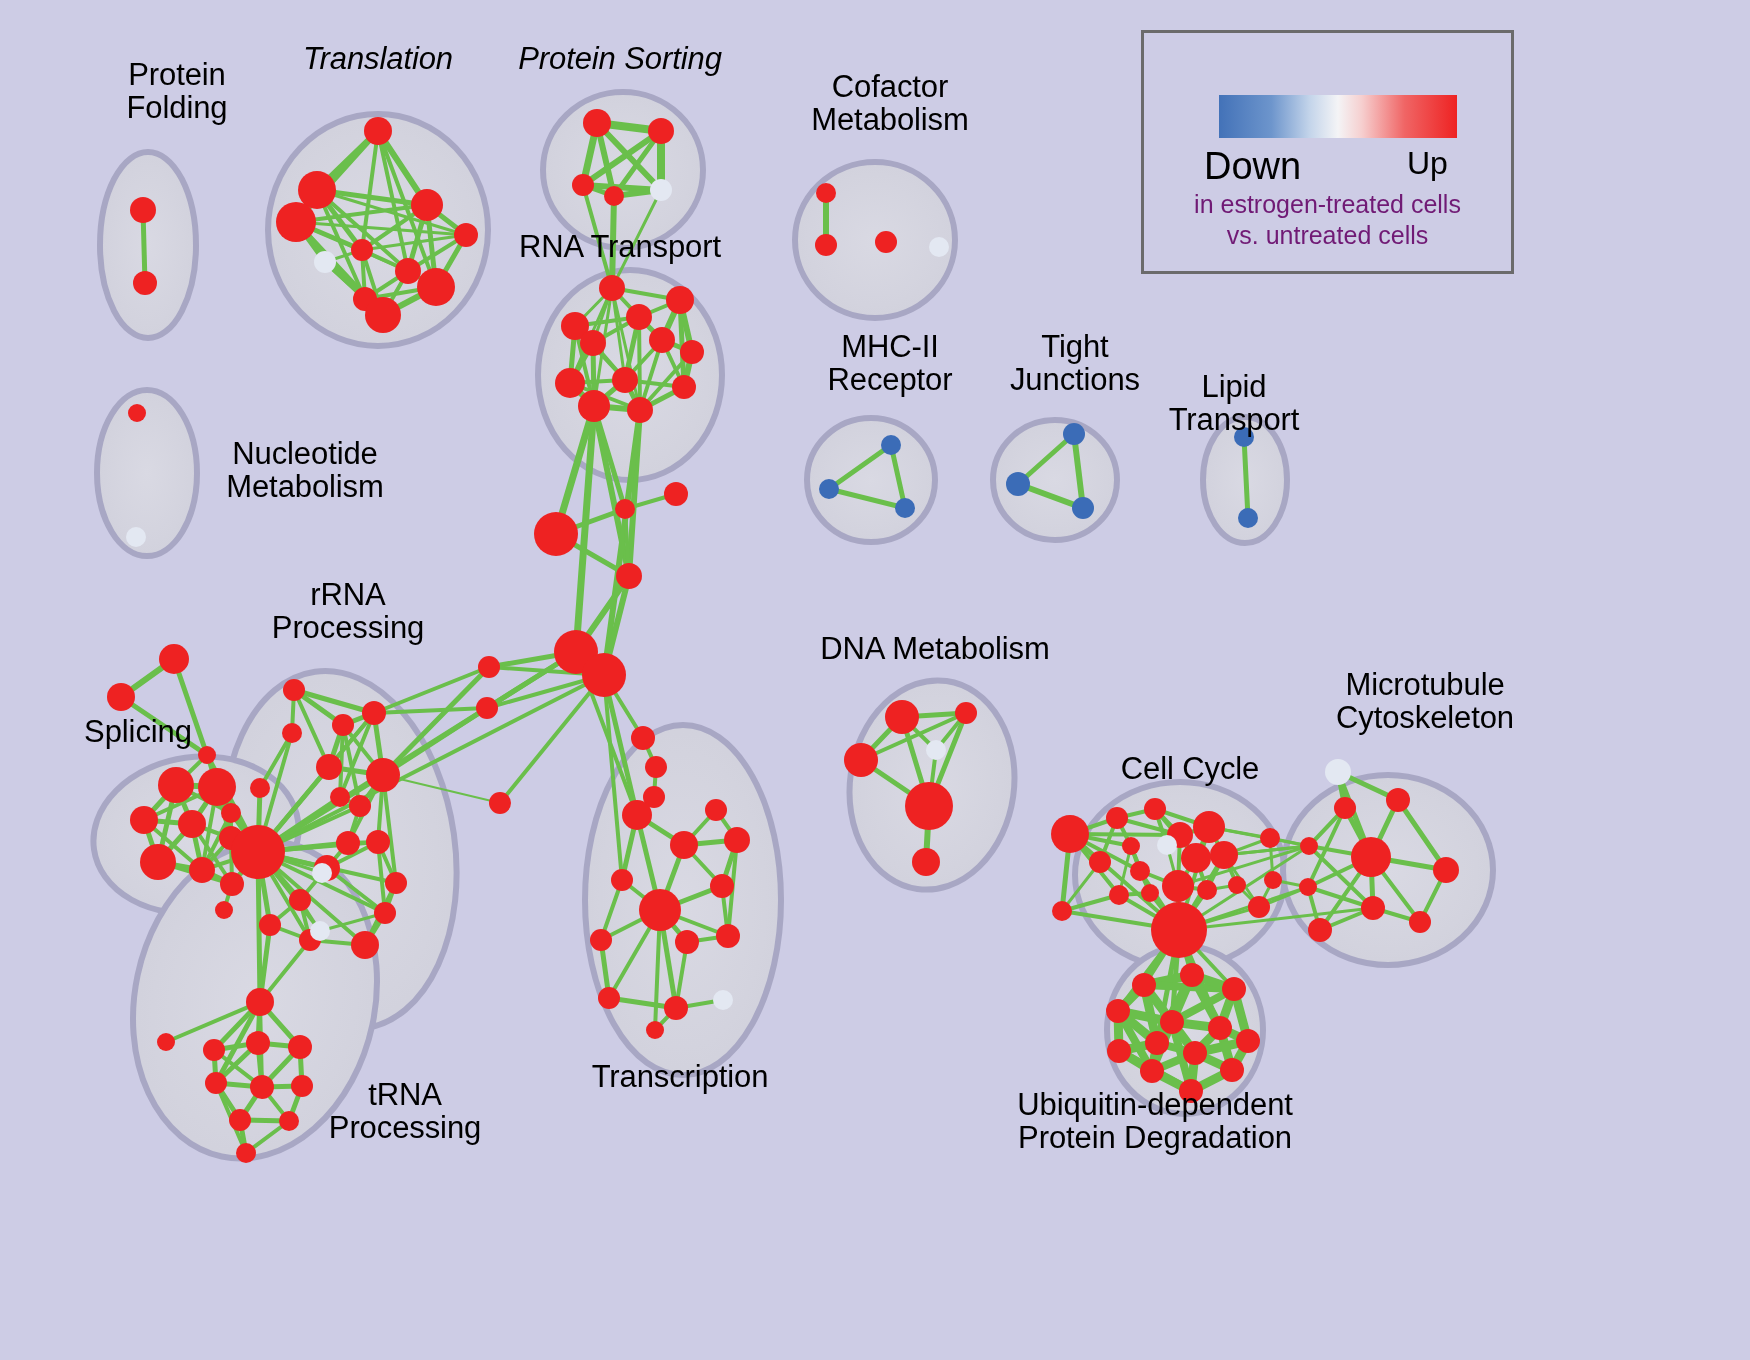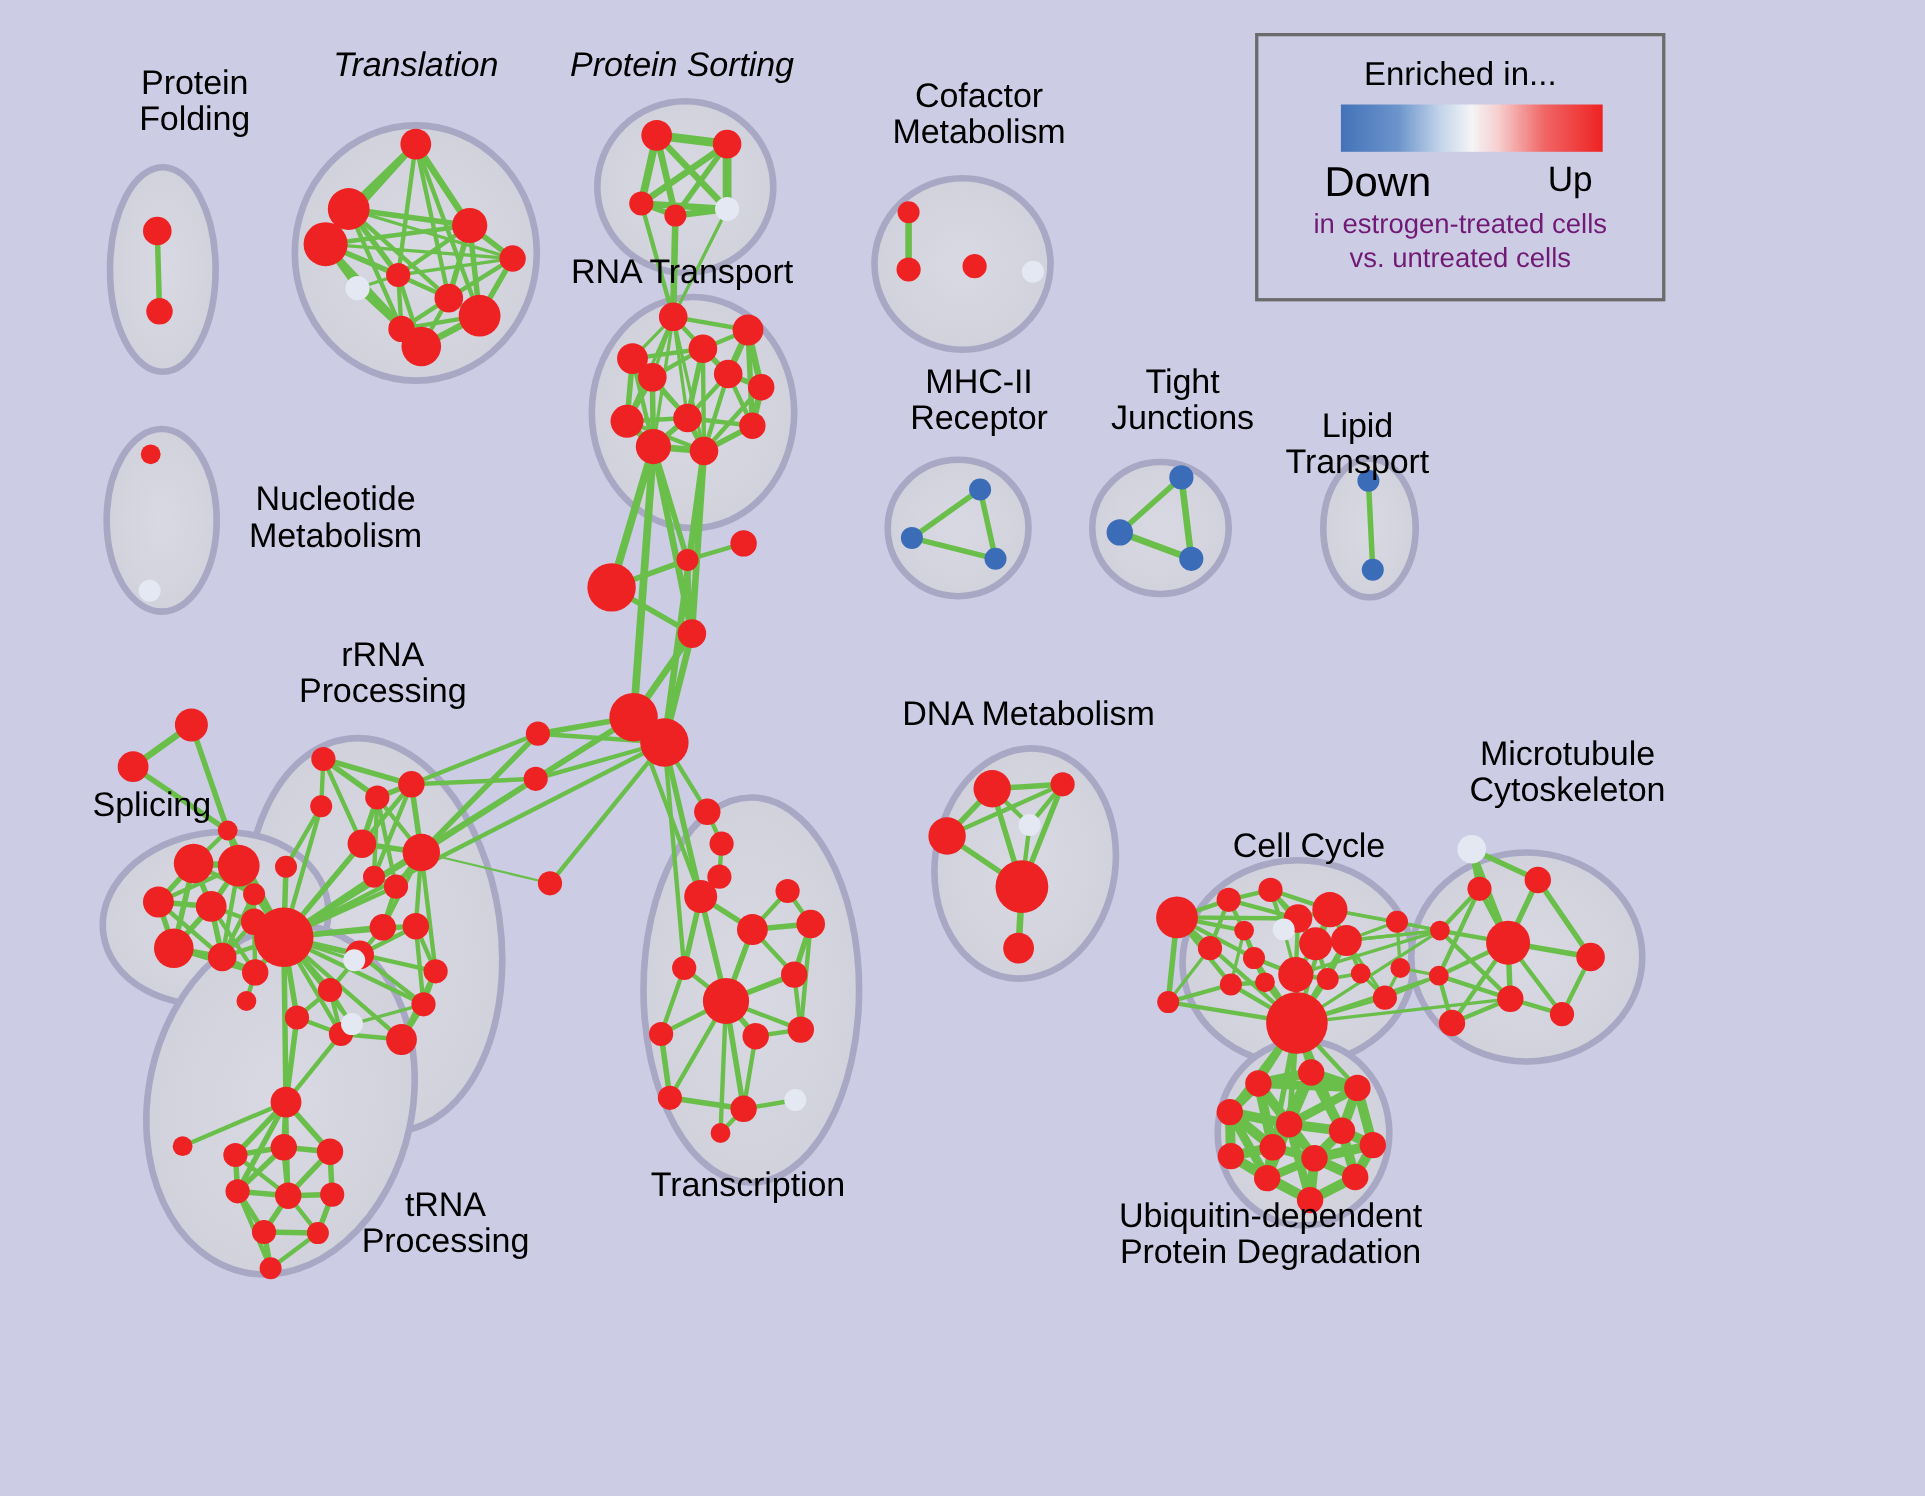--- a/index.html
+++ b/index.html
@@ -690,21 +690,20 @@
       <div class="cluster-label" style="left: 570px; top: 1060px; width: 220px;">Transcription</div>
       <div class="cluster-label" style="left: 810px; top: 632px; width: 250px;">DNA Metabolism</div>
       <div class="cluster-label" style="left: 1100px; top: 752px; width: 180px;">Cell Cycle</div>
       <div class="cluster-label" style="left: 1305px; top: 668px; width: 240px;">Microtubule
 Cytoskeleton</div>
       <div class="cluster-label" style="left: 990px; top: 1088px; width: 330px;">Ubiquitin-dependent
 Protein Degradation</div>
     </div>
 
   <div id="legend">
-    <div class="lg-title">Enriched in...</div>
     <div id="lg-bar"></div>
     <div class="lg-down">Down</div>
     <div class="lg-up">Up</div>
     <div class="lg-sub">in estrogen-treated cells
 vs. untreated cells</div>
   </div>
 
 </div>
 
 </body></html>

